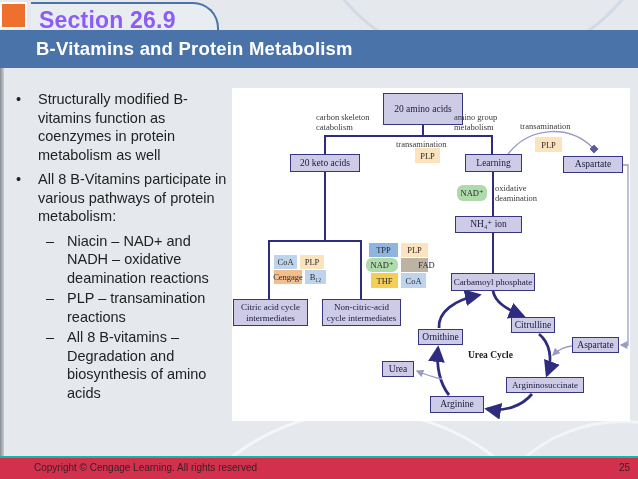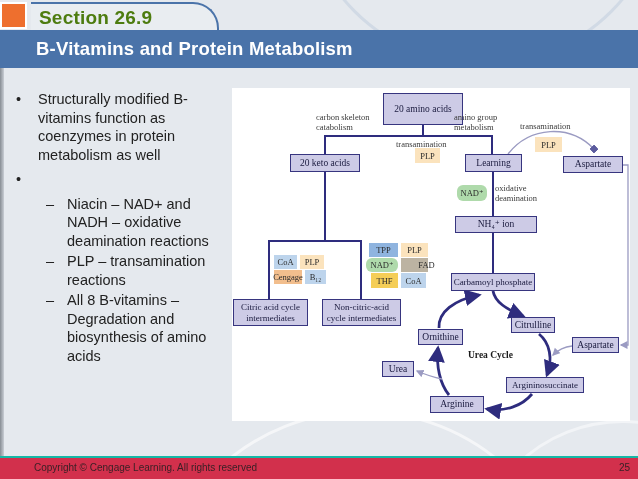--- a/index.html
+++ b/index.html
@@ -17,21 +17,21 @@
   
   .orange-sq{position:absolute;left:0;top:2px;width:27px;height:27px;background:#EE6F2E;border:2px solid #fff;box-sizing:border-box;}
   .tab{
     position:absolute;left:31px;top:2px;width:188px;height:28px;
     background:#E9EDF1;
     border-top:2px solid #4A73A9;border-right:2px solid #4A73A9;
     border-top-right-radius:26px 26px; box-sizing:border-box;
   }
   .section-label{
     position:absolute;left:8px;top:3px;
-    font-size:19px;font-weight:bold;color:#4d7c0f;letter-spacing:0.2px;
+    font-size:23px;font-weight:bold;color:#8b5cf6;letter-spacing:0.2px;
   }
   .title-bar{
     position:absolute;left:0;top:30px;width:638px;height:38px;
     background:#4A73A9;
     padding-left:8px;
   }
   .title-text{
     position:absolute;left:36px;top:0;line-height:38px;
     font-size:18.5px;font-weight:bold;color:#FFFFFF;letter-spacing:0.2px;
   }
@@ -94,20 +94,21 @@
   </div>
   <div class="left-strip"></div>
 
   <div class="bullets">
     <div class="b1">
       <span class="mk">•</span>
       <span class="tx">Structurally modified B-vitamins function as coenzymes in protein metabolism as well</span>
     </div>
     <div class="b1">
       <span class="mk">•</span>
+      <span class="tx">All 8 B-Vitamins participate in various pathways of protein metabolism:</span>
     </div>
     <div class="b2">
       <span class="mk">–</span>
       <span class="tx">Niacin – NAD+ and NADH – oxidative deamination reactions</span>
     </div>
     <div class="b2">
       <span class="mk">–</span>
       <span class="tx">PLP – transamination reactions</span>
     </div>
     <div class="b2">
@@ -145,21 +146,21 @@
       <path d="M276,66 C298,38 338,36 362,61" stroke="#9B9BC2" stroke-width="1.3" fill="none" marker-end="url(#sq)"></path>
       <path d="M391,77 L396,77 L396,257 L389,257" stroke="#9B9BC2" stroke-width="1.3" fill="none" marker-end="url(#aht)"></path>
       <path d="M340,258 C331,259 325,263 321,267" stroke="#9B9BC2" stroke-width="1.3" fill="none" marker-end="url(#aht)"></path>
       <path d="M210,291 C200,289 192,286 185,283" stroke="#9B9BC2" stroke-width="1.3" fill="none" marker-end="url(#aht)"></path>
     </svg>
 
     <div class="dbox" style="left:151px;top:5px;width:80px;height:32px;">20 amino acids</div>
     <div class="dbox" style="left:58px;top:66px;width:70px;height:18px;">20 keto acids</div>
     <div class="dbox" style="left:233px;top:66px;width:57px;height:18px;">Learning</div>
     <div class="dbox" style="left:331px;top:68px;width:60px;height:17px;">Aspartate</div>
-    <div class="dbox" style="left:223px;top:128px;width:82px;height:17px;">NH₄⁺ ion</div>
+    <div class="dbox" style="left:223px;top:128px;width:67px;height:17px;">NH₄⁺ ion</div>
     <div class="dbox small" style="left:219px;top:185px;width:84px;height:18px;">Carbamoyl phosphate</div>
     <div class="dbox small" style="left:1px;top:211px;width:75px;height:27px;">Citric acid cycle intermediates</div>
     <div class="dbox small" style="left:90px;top:211px;width:79px;height:27px;">Non-citric-acid cycle intermediates</div>
     <div class="dbox" style="left:186px;top:241px;width:45px;height:16px;">Ornithine</div>
     <div class="dbox" style="left:279px;top:229px;width:44px;height:16px;">Citrulline</div>
     <div class="dbox" style="left:340px;top:249px;width:47px;height:16px;">Aspartate</div>
     <div class="dbox small" style="left:274px;top:289px;width:78px;height:16px;">Argininosuccinate</div>
     <div class="dbox" style="left:198px;top:308px;width:54px;height:17px;">Arginine</div>
     <div class="dbox" style="left:150px;top:273px;width:32px;height:16px;">Urea</div>
 

